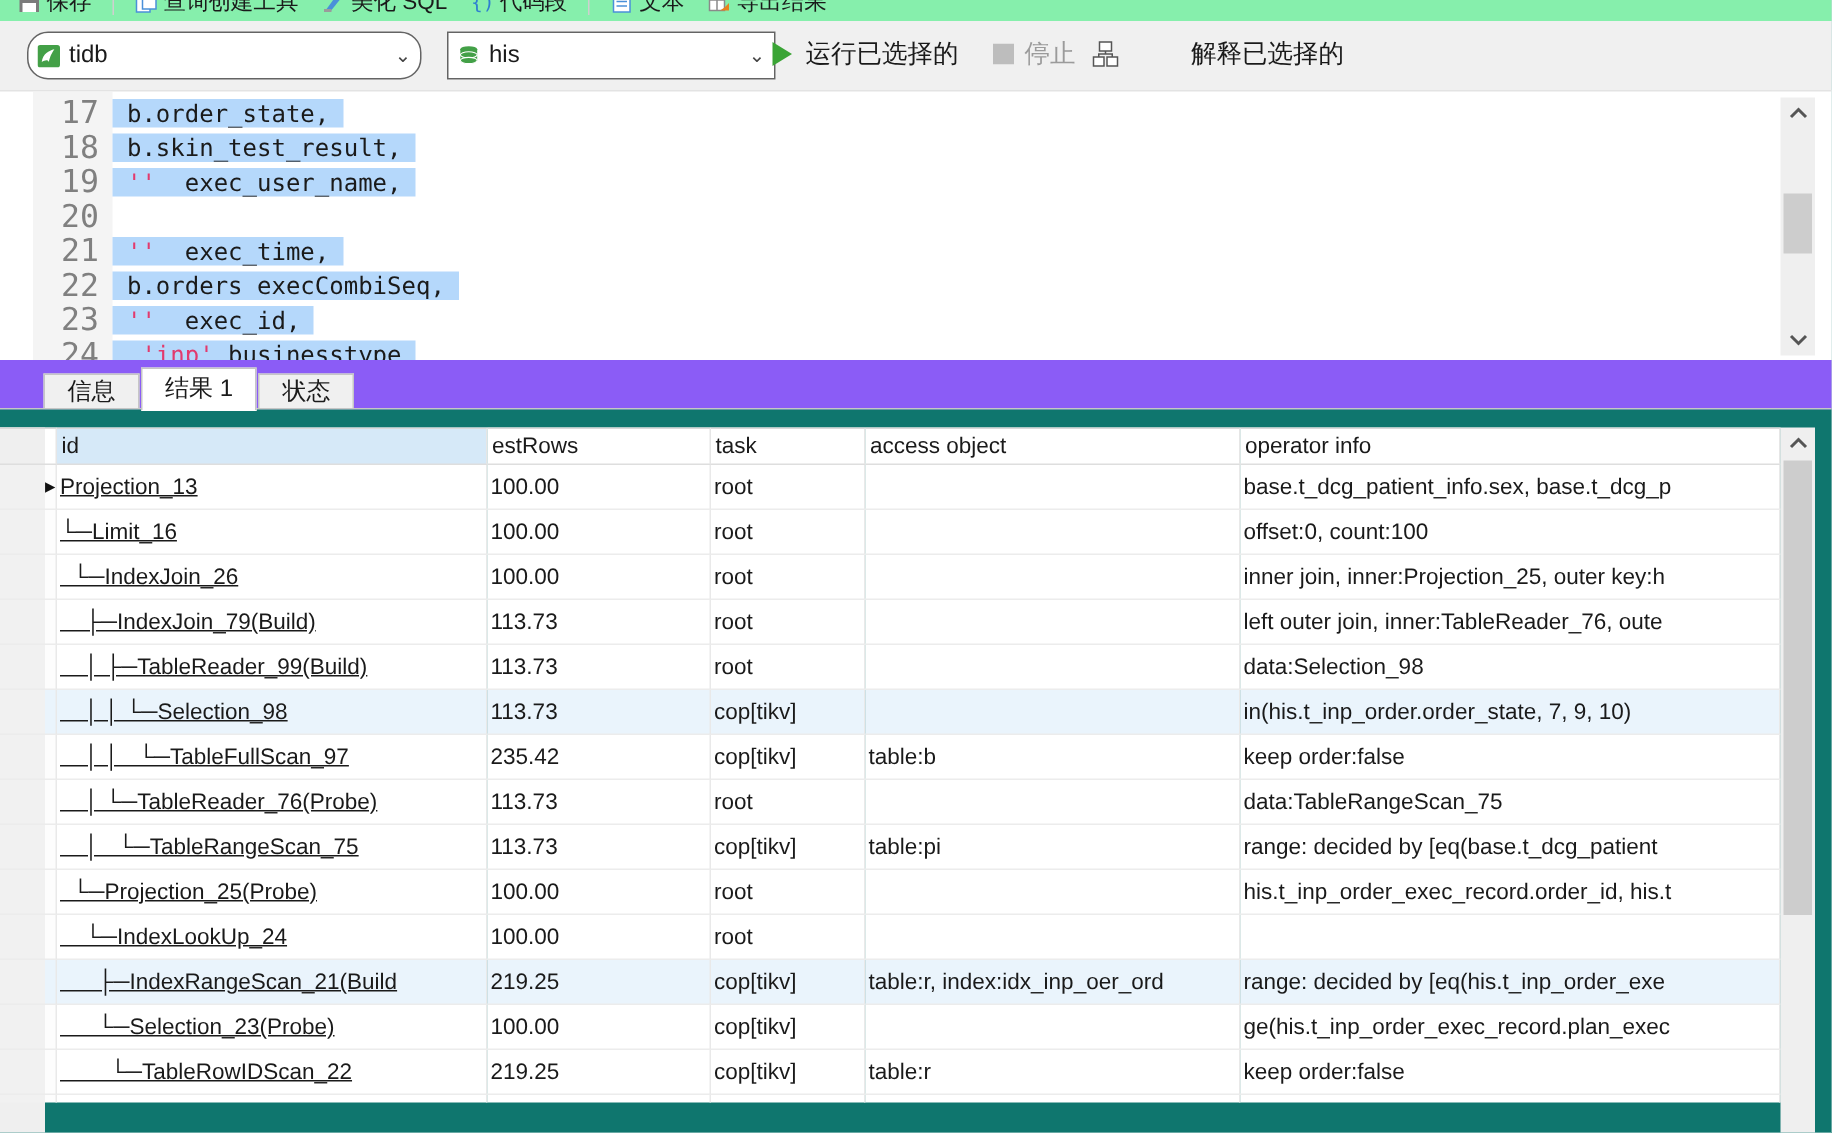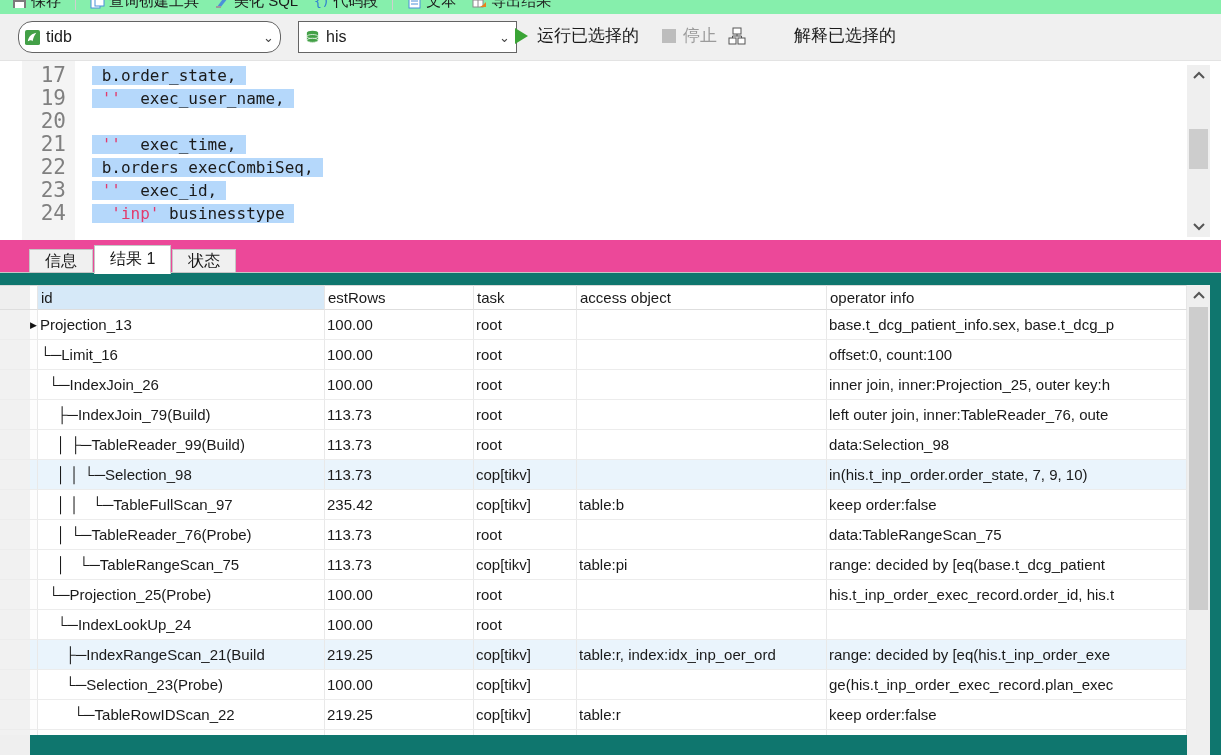--- a/index.html
+++ b/index.html
@@ -27,34 +27,34 @@
   .disabled { color:#9b9b9b; }
 
   
   #editor { position:absolute; left:0; top:60px; width:1221px; height:180px; background:#fff;
     overflow:hidden; border-top:1px solid #e3e3e3; }
   #numbg { position:absolute; left:22px; top:0; bottom:0; width:53px; background:#f4f4f4; }
   #editor-lines { position:absolute; left:0; top:3px; right:30px;
     font-family:"DejaVu Sans Mono","Liberation Mono",monospace; font-size:16px; }
   .ed-line { height:23px; line-height:23px; display:flex; white-space:pre; }
   .ed-line .ln { width:75px; padding-right:9px; text-align:right; color:#808080; flex:none; font-size:21px; }
-  .ed-line .code { margin-left:17px; }
+  .ed-line .code { margin-left:0; }
   .sel { background:#b5d8fb; padding-right:9px; }
   .str { color:#e23a6d; }
 
   
   .vscroll { position:absolute; width:23px; background:#efefef; }
   .vthumb { position:absolute; left:2px; right:2px; background:#cdcdcd; }
   .sarrow { position:absolute; left:0; width:23px; height:20px; display:flex; align-items:center; justify-content:center; }
   .sarrow svg { width:12px; height:8px; }
   #ed-scroll { right:11px; top:4px; height:172px; }
   #grid-scroll { right:11px; top:12px; height:470px; }
 
   
-  #tabbar { position:absolute; left:0; top:240px; width:1221px; height:33px; background:#ec4899; }
+  #tabbar { position:absolute; left:0; top:240px; width:1221px; height:33px; background:#8b5cf6; }
   #tabbar .line { position:absolute; left:0; right:0; bottom:0; height:1px; background:#c6c6c6; }
   #tabs { position:absolute; left:29px; bottom:0; display:flex; align-items:flex-end; }
   .tab { height:24px; padding:0 15px; display:flex; align-items:center; font-size:16px;
     background:#f0f0f0; border:1px solid #c6c6c6; border-bottom:none; margin-right:1px; position:relative; }
   .tab.active { height:29px; background:#fff; z-index:2; margin-bottom:-1px; border-bottom:1px solid #fff; }
 
   
   #grid { position:absolute; left:0; top:273px; width:1221px; height:482px; background:#0f766e; }
   #rail { position:absolute; left:0; top:12px; bottom:0; width:30px; background:#efefef; }
   #grid table { position:absolute; left:0; top:12px; border-collapse:separate; border-spacing:0;
@@ -64,21 +64,21 @@
     border-right:1px solid #e6e6e6; padding:0 0 0 3px; background:#fff; }
   #grid th.h-id { background:#d6e9f8; }
   #grid th.h-g1 { background:#efefef; border-right:none; }
   #grid th.h-g2 { background:#fff; }
   #grid td { height:30px; border-bottom:1px solid #ececec; border-right:1px solid #e9e9e9;
     padding:0 2px; background:#fff; }
   #grid td.g1 { background:#f1f1f1; border-right:none; }
   #grid td.g2 { background:#fdfdfd; padding:0; font-size:9px; text-align:center; color:#111; }
   #grid tr.rowsel td { background:#eaf4fc; }
   #grid tr.rowsel td.g1 { background:#f1f1f1; }
-  #grid td.c-id { font-family:"Liberation Sans",sans-serif; white-space:pre; }
+  #grid td.c-id { font-family:"Liberation Sans",sans-serif; white-space:pre;text-decoration:underline; }
   #grid tr.stub td { height:5px; border-bottom:none; }
 </style>
 </head>
 <body>
 
 <div id="toolbar-top">
   <div class="inner">
     <span class="tb-item">
       <span class="tb-ico">
         <svg viewBox="0 0 15 15">
@@ -186,20 +186,21 @@
       <path d="M9 7 V9 M4.5 11 V9 H13.5 V11" fill="none" stroke="#555"></path>
     </svg>
     <span>解释已选择的</span>
   </div>
 </div>
 
 <div id="editor">
   <div id="numbg"></div>
   <div id="editor-lines">
       <div class="ed-line"><span class="ln">17</span><span class="code"><span class="sel"><span> b.order_state,</span></span></span></div>
+      <div class="ed-line"><span class="ln">18</span><span class="code"><span class="sel"><span> b.skin_test_result,</span></span></span></div>
       <div class="ed-line"><span class="ln">19</span><span class="code"><span class="sel"><span> </span><span class="str">''</span><span>  exec_user_name,</span></span></span></div>
       <div class="ed-line"><span class="ln">20</span></div>
       <div class="ed-line"><span class="ln">21</span><span class="code"><span class="sel"><span> </span><span class="str">''</span><span>  exec_time,</span></span></span></div>
       <div class="ed-line"><span class="ln">22</span><span class="code"><span class="sel"><span> b.orders execCombiSeq,</span></span></span></div>
       <div class="ed-line"><span class="ln">23</span><span class="code"><span class="sel"><span> </span><span class="str">''</span><span>  exec_id,</span></span></span></div>
       <div class="ed-line"><span class="ln">24</span><span class="code"><span class="sel"><span>  </span><span class="str">'inp'</span><span> businesstype</span></span></span></div>
     </div>
   <div class="vscroll" id="ed-scroll">
     <div class="sarrow" style="top:0;">
       <svg viewBox="0 0 12 8">

